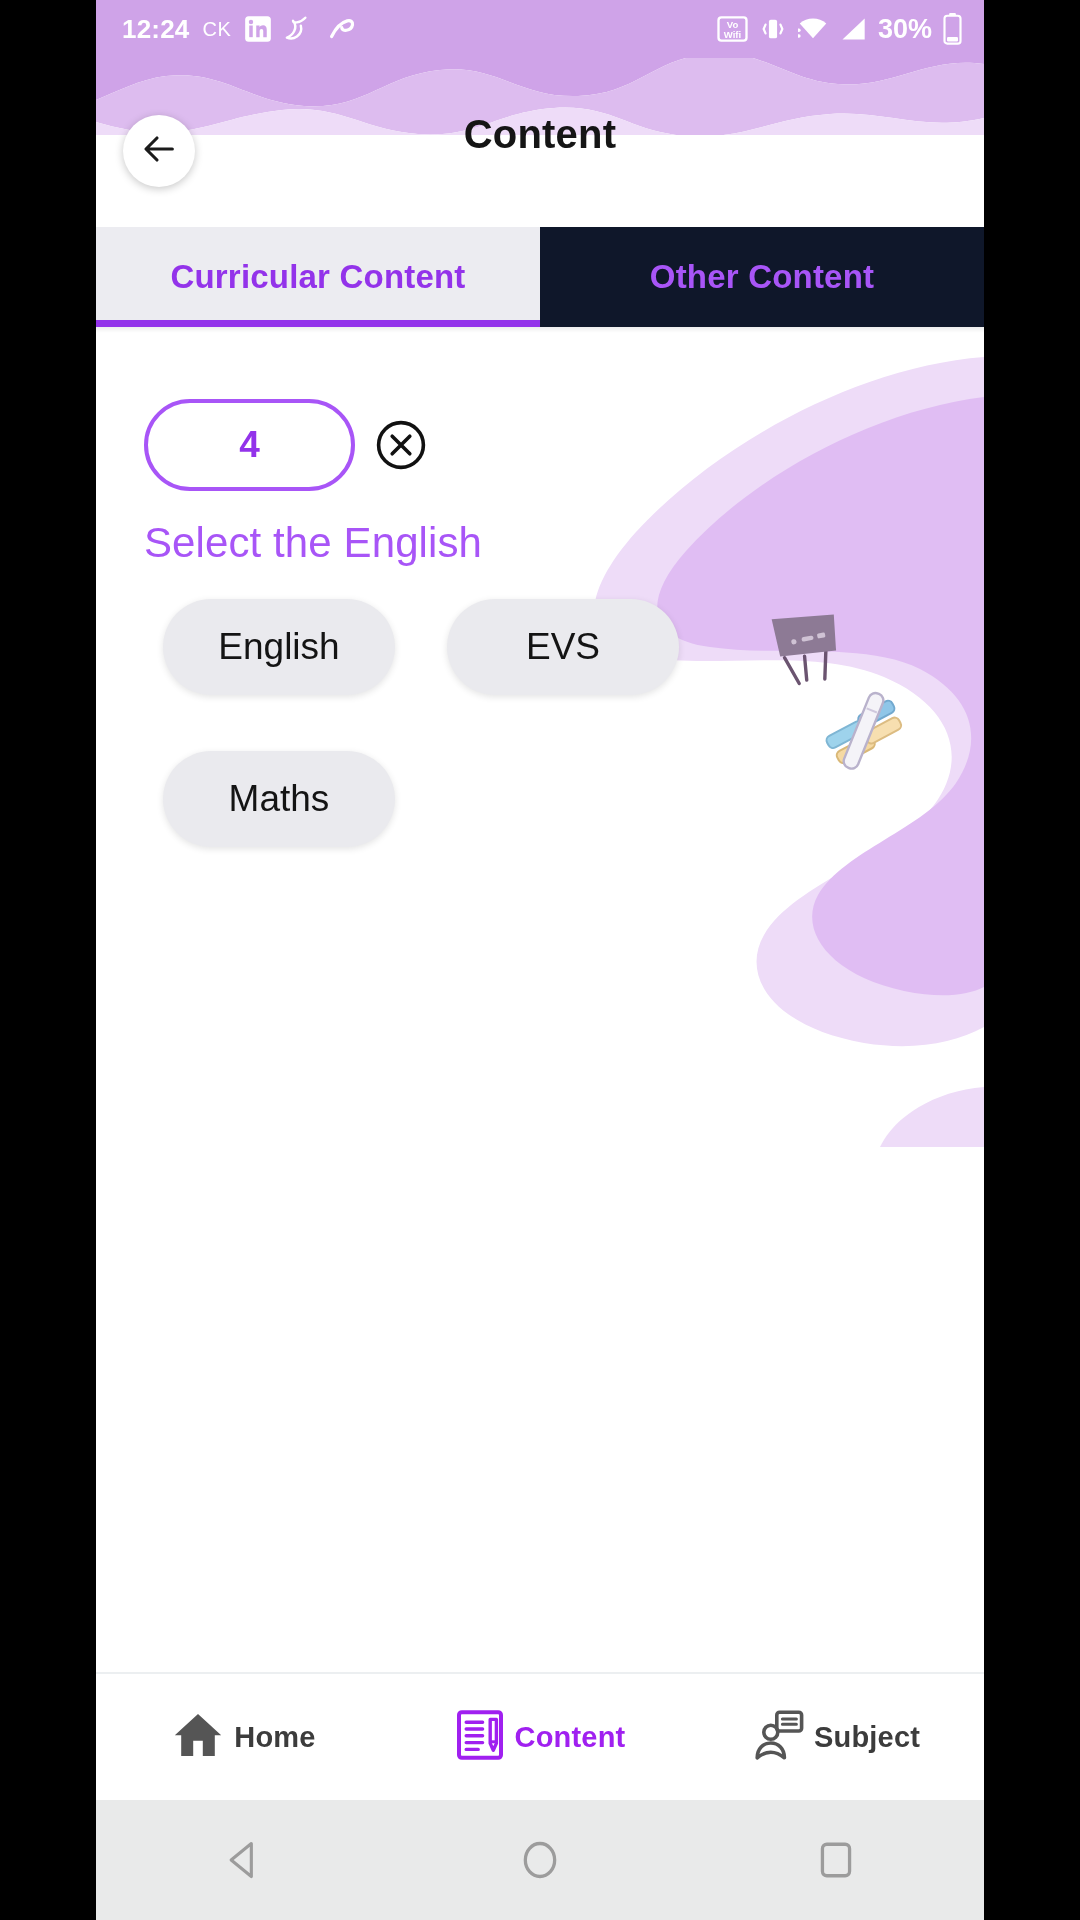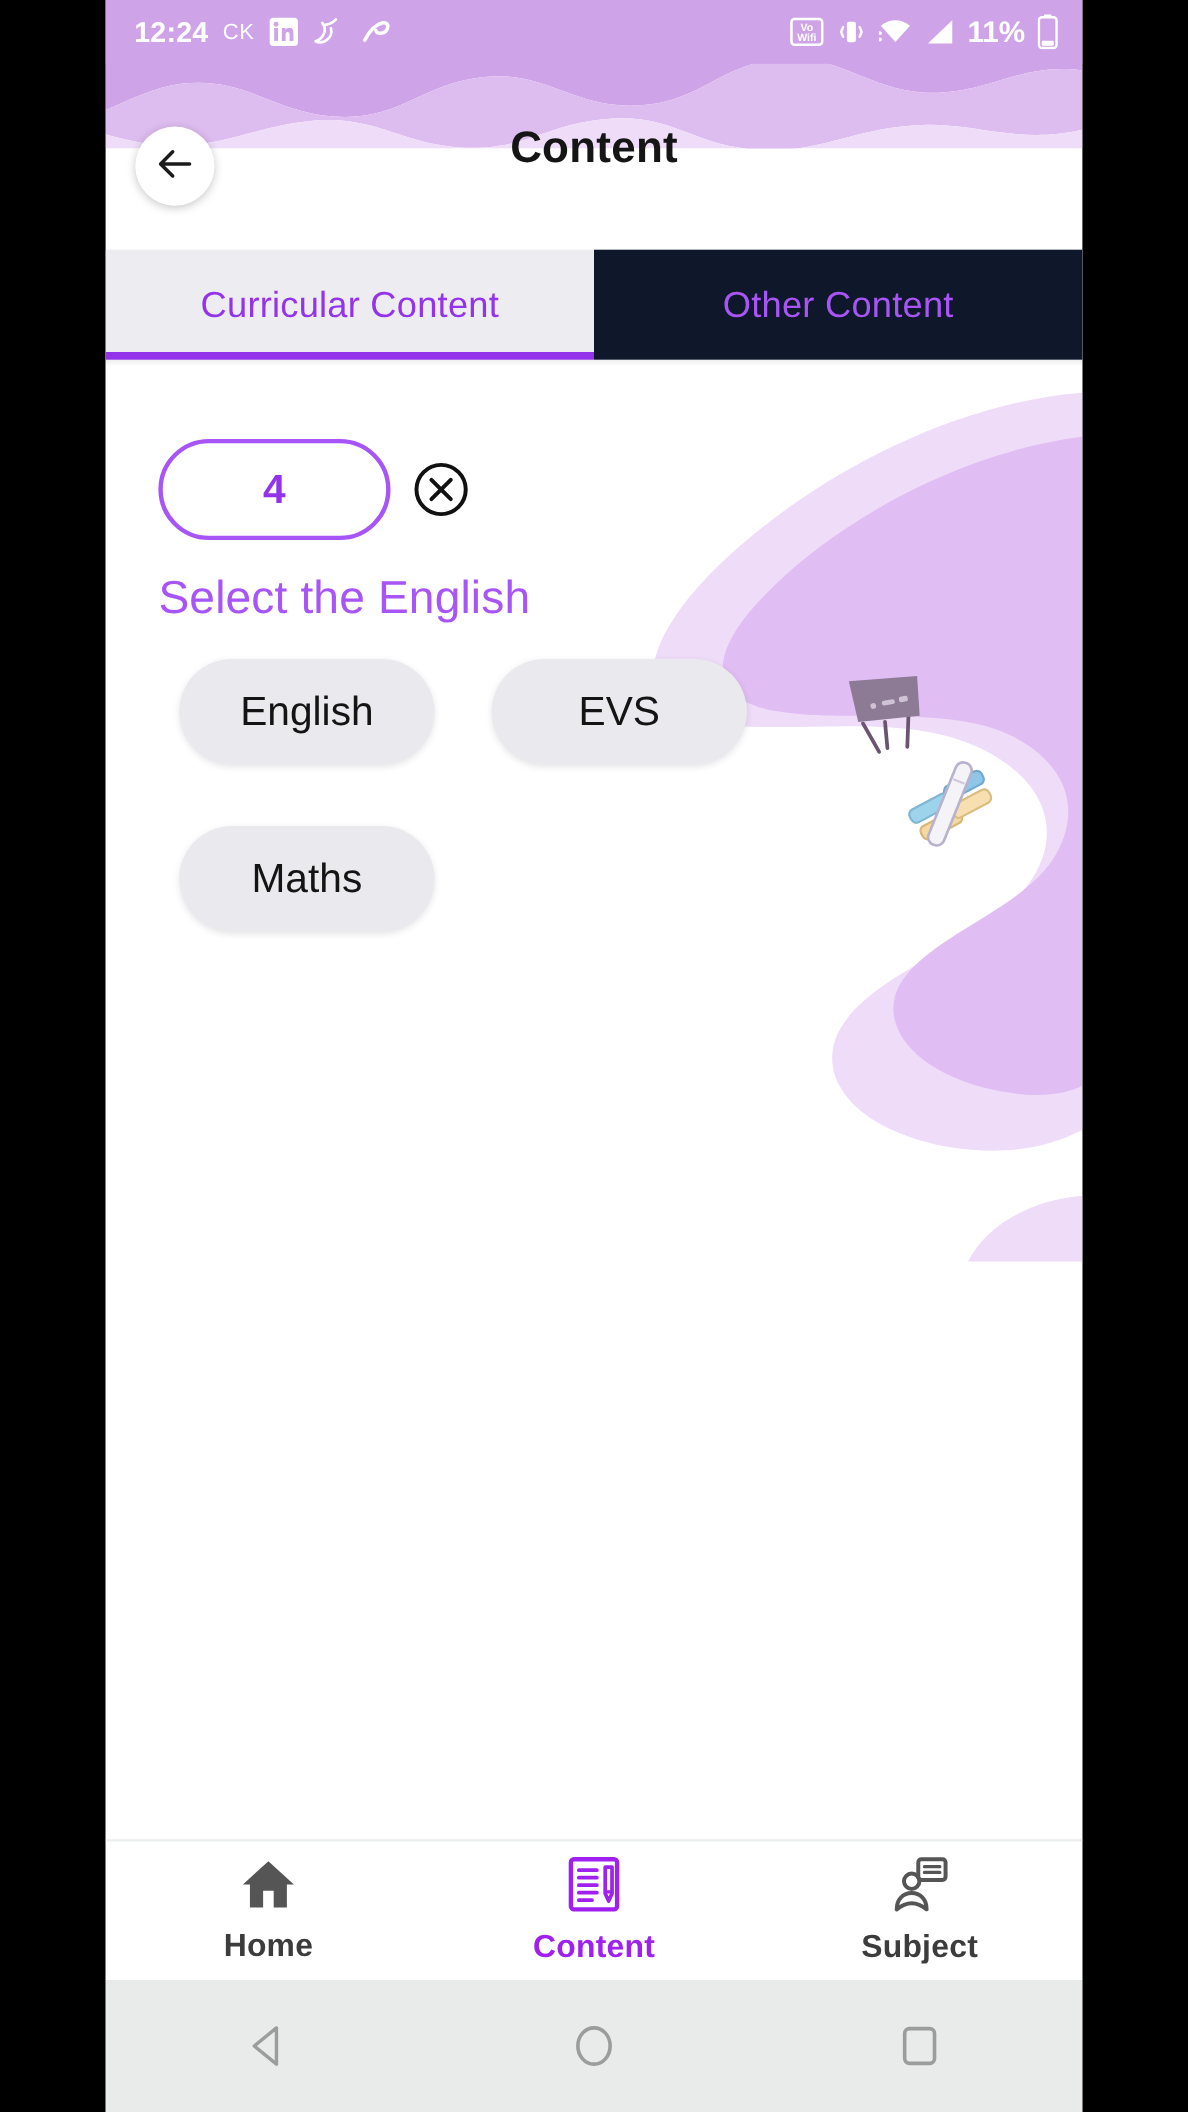--- a/index.html
+++ b/index.html
@@ -58,21 +58,21 @@
   }
 
   
   #tabs {
     position:absolute; left:0; top:227px; width:888px; height:100px;
     display:flex; z-index:20;
   }
   .tab {
     flex:1; display:flex; align-items:center; justify-content:center;
     position:relative; cursor:pointer;
-    font-size:33px; font-weight:400;
+    font-size:33px; font-weight:700;
     letter-spacing:0.2px;
   }
   .tab.active { background:#ececf1; color:#9333ea; }
   .tab.inactive { background:#0f172a; color:#a855f7; }
   .tab.active::after {
     content:""; position:absolute; left:0; bottom:0;
     width:100%; height:7px; background:#9333ea;
   }
   #tabs-shadow {
     position:absolute; left:0; top:327px; width:888px; height:6px;
@@ -126,21 +126,21 @@
   }
   .subject-spacer { flex-basis:100%; height:0; }
 
   
   #bottomnav {
     position:absolute; left:0; top:1672px; width:888px; height:128px;
     background:#ffffff; display:flex;
     border-top:2px solid #eceff1; z-index:25;
   }
   .nav-item {
-    flex:1; display:flex; flex-direction:column;
+    flex:1; display:flex; flex-direction:row;
     align-items:center; justify-content:center; gap:10px;
     cursor:pointer;
   }
   .nav-label { font-size:29px; font-weight:700; letter-spacing:0.2px; }
   .nav-item.active .nav-label { color:#a020f0; }
   .nav-item.idle .nav-label { color:#3c3c3c; }
 
   
   #androidnav {
     position:absolute; left:0; top:1800px; width:888px; height:120px;
@@ -196,21 +196,21 @@
             <path d="M13 19 1.5 6.2C4.7 3.3 8.7 1.8 13 1.8s8.3 1.5 11.5 4.4z" fill="#fff"></path>
             <circle cx="0.8" cy="12" r="1.5" fill="#fff"></circle>
             <circle cx="0.8" cy="17" r="1.5" fill="#fff"></circle>
           </svg>
       </span>
       <span class="sb-ic">
         <svg width="28" height="26" viewBox="0 0 24 22">
             <path d="M22 2v18H3z" fill="#fff"></path>
           </svg>
       </span>
-      <span class="sb-batt">11%</span>
+      <span class="sb-batt">30%</span>
       <span class="sb-ic">
         <svg width="19" height="32" viewBox="0 0 16 28">
             <rect x="5" y="0" width="6" height="2.4" rx="1" fill="#fff"></rect>
             <rect x="1" y="2.4" width="14" height="24.4" rx="2.4" fill="none" stroke="#fff" stroke-width="1.9"></rect>
             <rect x="3.2" y="21" width="9.6" height="4" rx="1" fill="#fff"></rect>
           </svg>
       </span>
     </div>
   </div>
 

